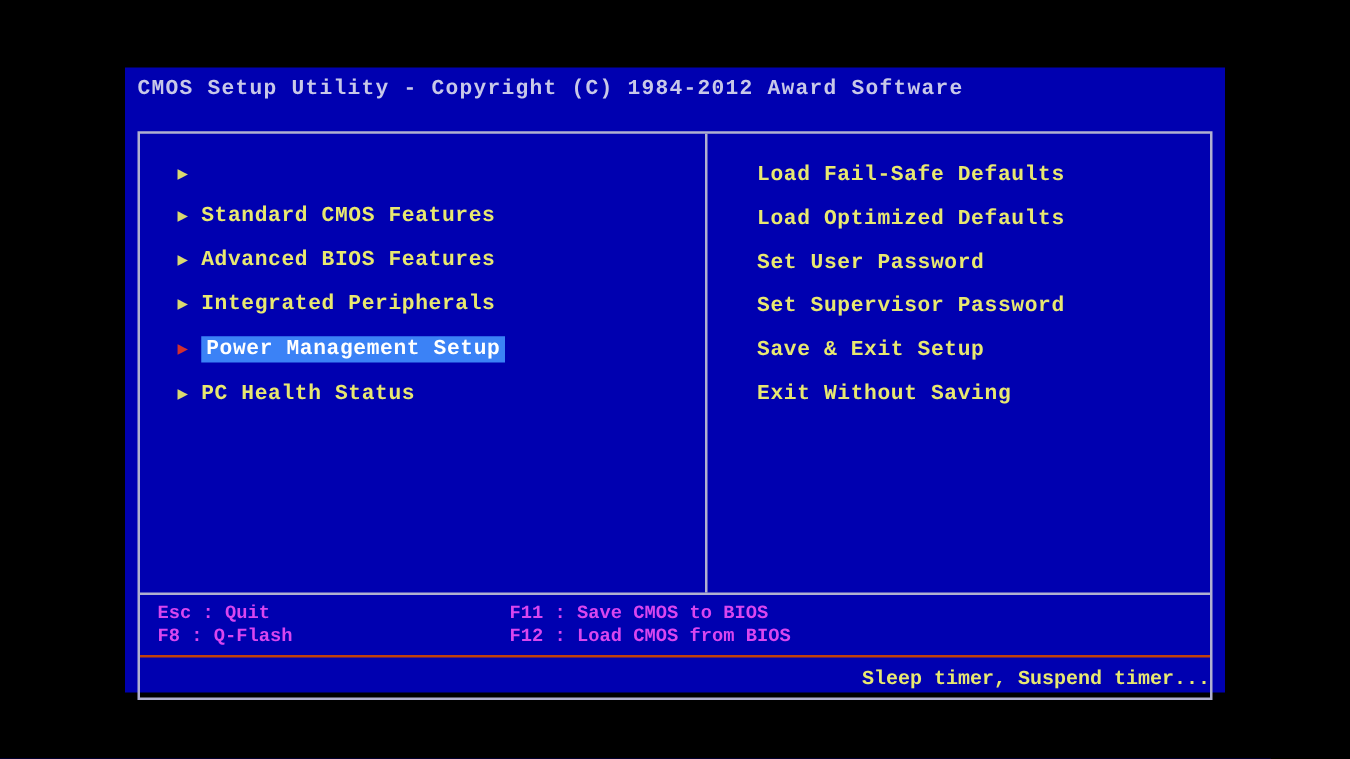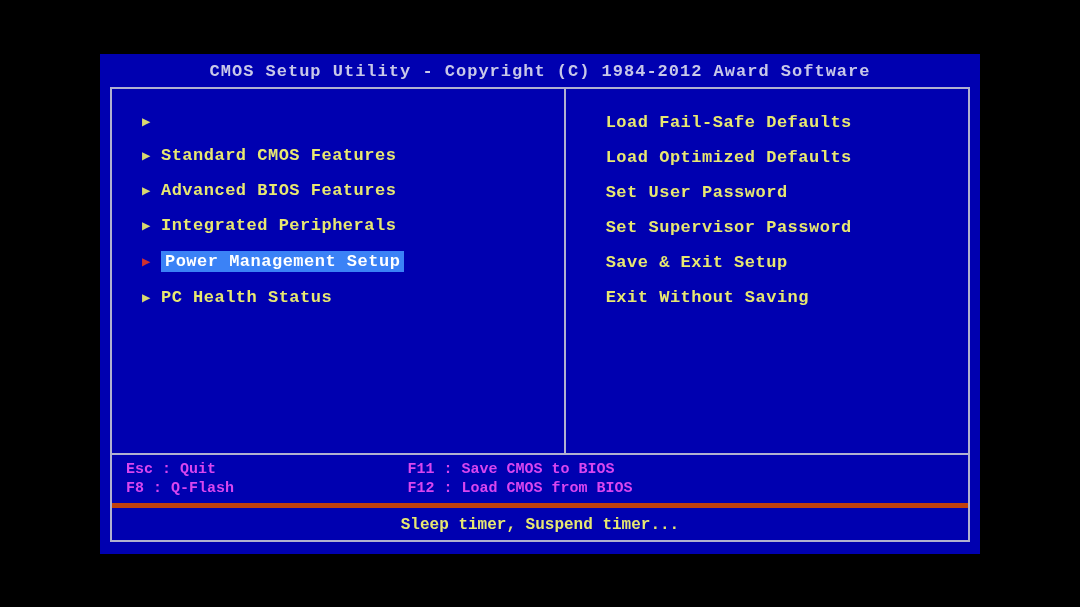--- a/index.html
+++ b/index.html
@@ -21,24 +21,24 @@
     .screen {
       width: 880px;
       height: 500px;
       background: #0000b0;
       color: #d8d880;
       position: relative;
       padding: 8px 10px;
     }
     .title {
       color: #c8c8e8;
-      text-align: center;
+      text-align: left;
       font-size: 17px;
       letter-spacing: 1px;
-      margin-bottom: 6px;
+      margin-bottom: 24px;
     }
     .outer-box {
       border: 2px solid #b0b0d0;
       height: 455px;
       display: flex;
       flex-direction: column;
     }
     .main-area {
       display: flex;
       flex: 1;
@@ -97,22 +97,22 @@
       width: 34%;
     }
     .footer-right {
       width: 32%;
     }
     .footer-row {
       margin-bottom: 2px;
       white-space: nowrap;
     }
     .help-bar {
-      border-top: 5px solid #c2410c;
-      text-align: center;
+      border-top: 2px solid #c2410c;
+      text-align: right;
       padding: 8px 0 6px 0;
       font-size: 16px;
       color: #e8e870;
     }
   </style>
 </head>
 <body>
 
 <div class="screen">
   <div class="title">CMOS Setup Utility - Copyright (C) 1984-2012 Award Software</div>

